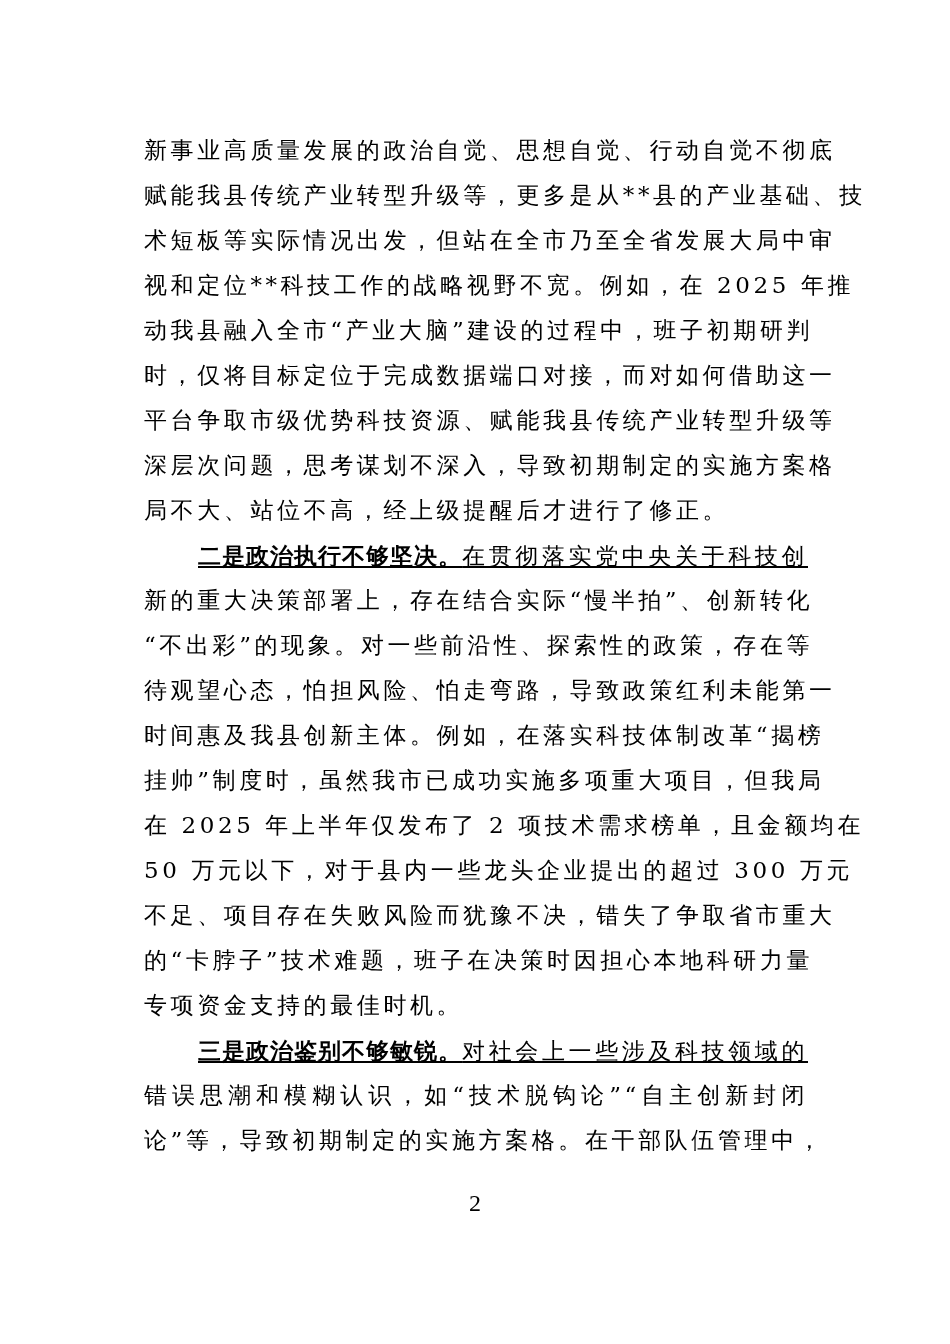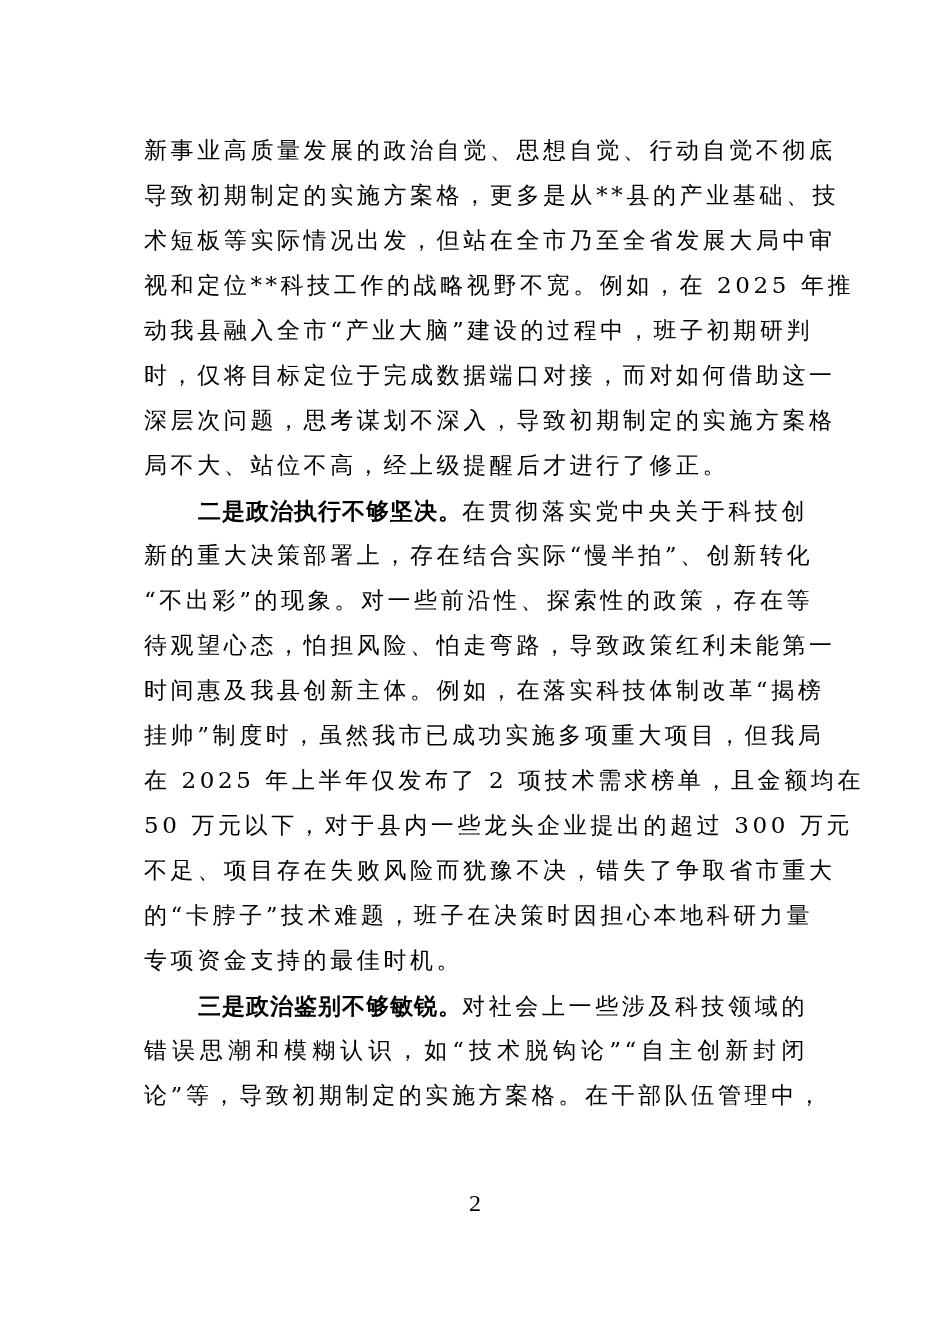--- a/index.html
+++ b/index.html
@@ -36,20 +36,21 @@
       white-space: nowrap;
       letter-spacing: 3.6px;
       text-align: justify;
       text-align-last: justify;
     }
     .line.last {
       text-align-last: left;
     }
     .line.indent {
       padding-left: 54px;
+      text-decoration: underline;
     }
     .bold {
       font-weight: bold;
       letter-spacing: 1px;
     }
     .page-number {
       position: absolute;
       left: 0;
       width: 950px;
       top: 1188px;
@@ -60,25 +61,26 @@
     }
   </style>
 </head>
 <body>
 
 <div class="page">
   <div class="body-text">
 
     <div>
       <div class="line">新事业高质量发展的政治自觉、思想自觉、行动自觉不彻底</div>
-      <div class="line">导致初期制定的实施方案格，更多是从**县的产业基础、技</div>
+      <div class="line">赋能我县传统产业转型升级等，更多是从**县的产业基础、技</div>
       <div class="line">术短板等实际情况出发，但站在全市乃至全省发展大局中审</div>
       <div class="line">视和定位**科技工作的战略视野不宽。例如，在 2025 年推</div>
       <div class="line">动我县融入全市“产业大脑”建设的过程中，班子初期研判</div>
       <div class="line">时，仅将目标定位于完成数据端口对接，而对如何借助这一</div>
+      <div class="line">平台争取市级优势科技资源、赋能我县传统产业转型升级等</div>
       <div class="line">深层次问题，思考谋划不深入，导致初期制定的实施方案格</div>
       <div class="line last">局不大、站位不高，经上级提醒后才进行了修正。</div>
     </div>
 
     <div>
       <div class="line indent"><span class="bold">二是政治执行不够坚决。</span><span>在贯彻落实党中央关于科技创</span></div>
       <div class="line">新的重大决策部署上，存在结合实际“慢半拍”、创新转化</div>
       <div class="line">“不出彩”的现象。对一些前沿性、探索性的政策，存在等</div>
       <div class="line">待观望心态，怕担风险、怕走弯路，导致政策红利未能第一</div>
       <div class="line">时间惠及我县创新主体。例如，在落实科技体制改革“揭榜</div>

